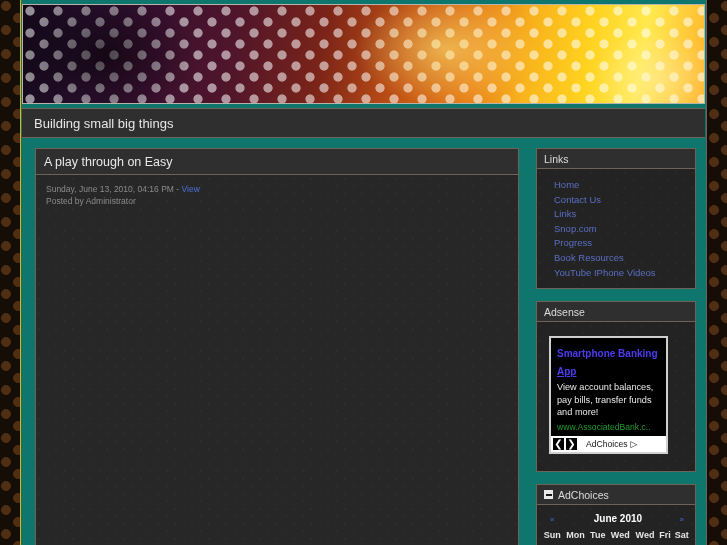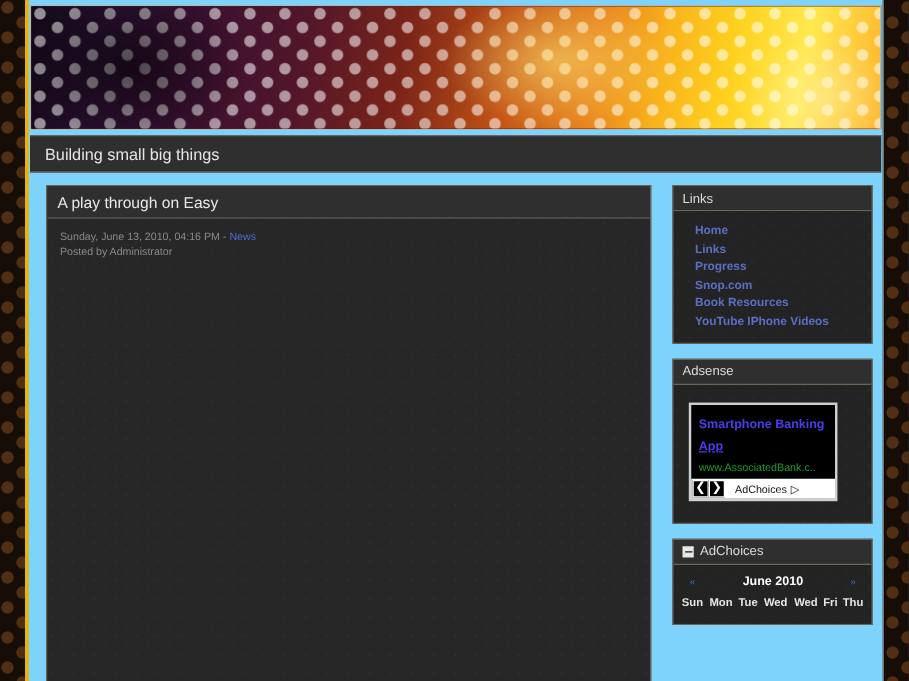--- a/index.html
+++ b/index.html
@@ -16,22 +16,22 @@
       radial-gradient(circle at 18px 18px, rgba(90,52,22,0.85) 0 4.6px, rgba(0,0,0,0) 5.2px),
       linear-gradient(#150d06, #150d06);
     background-size: 24px 24px, 24px 24px, 100% 100%;
   }
 
   
   #page {
     position: absolute;
     left: 20px; top: 0px;
     width: 687px; height: 545px;
-    background: #7dd3fc;
-    border-left: 3px solid #eab308;
+    background: #0f766e;
+    border-left: 1px solid #eab308;
     border-right: 1px solid #6d6357;
   }
 
   
   #banner {
     position: relative;
     height: 100px;
     margin: 4px 1px 0 1px;
     overflow: hidden;
     background: #050204;
@@ -159,21 +159,20 @@
     background-size: 17px 15px, 17px 15px;
   }
 
   
   .link-list { list-style: none; margin: 0; padding: 0 0 0 17px; }
   .link-list li { margin: 0; padding: 0; line-height: 12.6px; }
   .link-list a {
     color: #5b6fc4;
     font-size: 9.5px;
     text-decoration: none;
-    font-weight: bold;
   }
 
   
   .ad-wrap { padding: 6px 0 8px 12px; }
   .ad-unit {
     width: 119px;
     background: #000;
     border: 2px solid #cfcfcf;
     font-family: "Liberation Sans", sans-serif;
   }
@@ -266,56 +265,58 @@
     <div id="content">
       <div class="post">
         <div class="post-header">
           <span class="post-title">A play through on Easy</span>
         </div>
         <div class="post-body">
           <div class="post-meta">
             <div>
               <span>Sunday, June 13, 2010, 04:16 PM</span>
               <span class="sep">-</span>
-              <a href="#">News</a>
+              <a href="#">View</a>
             </div>
             <div>Posted by Administrator</div>
           </div>
           <div></div>
         </div>
       </div>
     </div>
 
     <div id="sidebar">
 
       <div class="block">
         <div class="block-header">
           <span class="block-title">Links</span>
         </div>
         <div class="block-body">
           <ul class="link-list">
             <li><a href="#">Home</a></li>
+            <li><a href="#">Contact Us</a></li>
             <li><a href="#">Links</a></li>
+            <li><a href="#">Snop.com</a></li>
             <li><a href="#">Progress</a></li>
-            <li><a href="#">Snop.com</a></li>
             <li><a href="#">Book Resources</a></li>
             <li><a href="#">YouTube IPhone Videos</a></li>
           </ul>
         </div>
       </div>
 
       <div class="block">
         <div class="block-header">
           <span class="block-title">Adsense</span>
         </div>
         <div class="block-body">
           <div class="ad-wrap">
             <div class="ad-unit">
               <div class="ad-inner">
                 <a href="#" class="ad-title"><span>Smartphone Banking</span> <span class="u">App</span></a>
+                <div class="ad-text">View account balances, pay bills, transfer funds and more!</div>
                 <div class="ad-url">www.AssociatedBank.c..</div>
               </div>
               <div class="ad-footer">
                 <div class="ad-nav">
                   <span>❮</span>
                   <span>❯</span>
                 </div>
                 <div class="adchoices">
                   <span>AdChoices</span>
                   <span class="arrow">▷</span>
@@ -339,21 +340,21 @@
                 <td colspan="5"><span class="cal-month">June 2010</span></td>
                 <td><a href="#" class="cal-nav">»</a></td>
               </tr>
               <tr>
                 <th>Sun</th>
                 <th>Mon</th>
                 <th>Tue</th>
                 <th>Wed</th>
                 <th>Wed</th>
                 <th>Fri</th>
-                <th>Thu</th>
+                <th>Sat</th>
               </tr>
               <tr>
                 <td><span></span></td>
                 <td><span></span></td>
                 <td></td>
                 <td></td>
                 <td></td>
                 <td></td>
                 <td></td>
               </tr>

